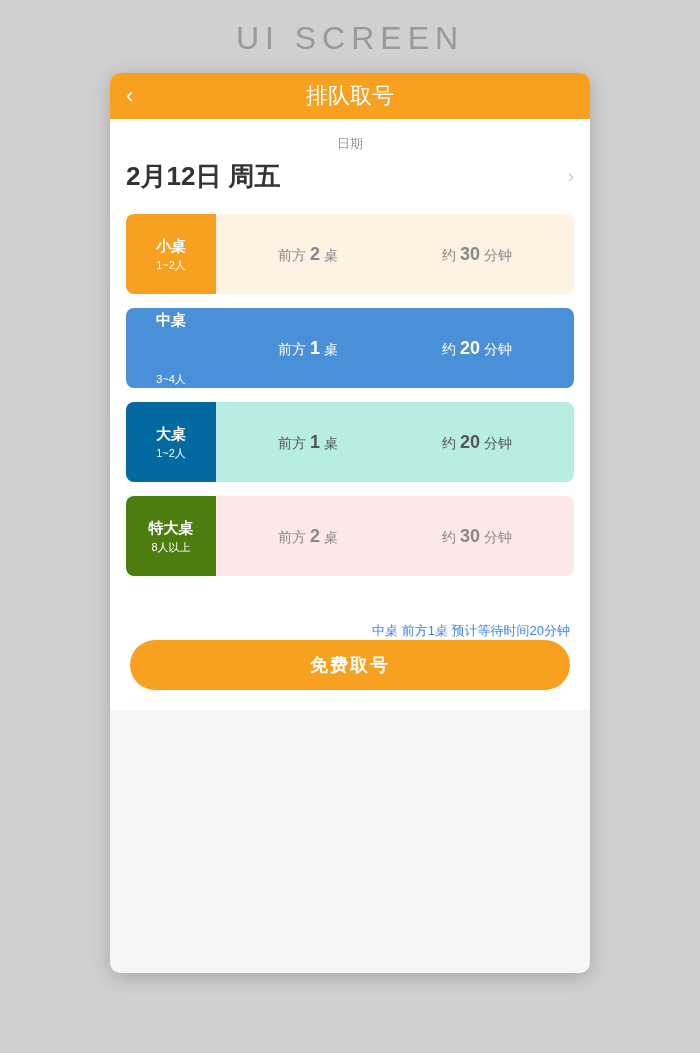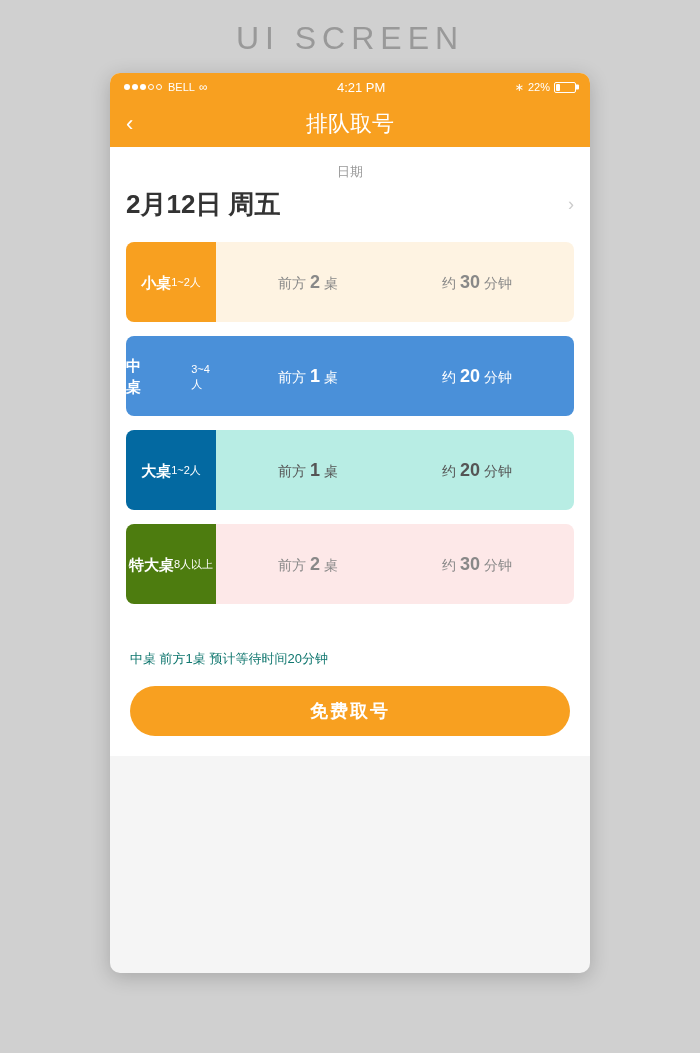--- a/index.html
+++ b/index.html
@@ -164,21 +164,21 @@
     .table-card {
       display: flex;
       border-radius: 8px;
       overflow: hidden;
       height: 80px;
     }
     .card-label {
       width: 90px;
       min-width: 90px;
       display: flex;
-      flex-direction: row;
+      flex-direction: column;
       align-items: center;
       justify-content: center;
       color: white;
       font-size: 15px;
       font-weight: 600;
       line-height: 1.4;
     }
     .card-label-name {
       font-size: 15px;
       font-weight: 700;
@@ -208,24 +208,24 @@
     
     .card-xl .card-label { background: #4d7c0f; }
     .card-xl .card-info { background: #fde8e8; color: #888; }
 
     
     .bottom-area {
       background: white;
       padding: 30px 20px 20px;
     }
     .bottom-status {
-      text-align: left;
-      color: #0f766e;
+      text-align: right;
+      color: #3b82f6;
       font-size: 13px;
-      margin-bottom: 18px;
+      margin-bottom: 0;
     }
     .take-number-btn {
       width: 100%;
       height: 50px;
       background: #f8a020;
       border: none;
       border-radius: 25px;
       color: white;
       font-size: 18px;
       font-weight: 600;
@@ -233,41 +233,20 @@
       letter-spacing: 2px;
     }
   </style>
 </head>
 <body>
 
 <div class="page-title">UI  SCREEN</div>
 
 <div class="phone-frame">
 
-  <div class="status-bar">
-    <div class="status-left">
-      <div class="status-dots">
-        <div class="dot"></div>
-        <div class="dot"></div>
-        <div class="dot"></div>
-        <div class="dot empty"></div>
-        <div class="dot empty"></div>
-      </div>
-      <span>BELL</span>
-      <span class="wifi-icon">∞</span>
-    </div>
-    <div class="status-center">4:21 PM</div>
-    <div class="status-right">
-      <span>∗</span>
-      <span>22%</span>
-      <div class="battery-icon">
-        <div class="battery-fill"></div>
-      </div>
-    </div>
-  </div>
 
   <div class="nav-bar">
     <span class="nav-back">‹</span>
     <span class="nav-title">排队取号</span>
   </div>
 
   <div class="content">
 
     <div class="date-label">日期</div>
     <div class="date-row">

